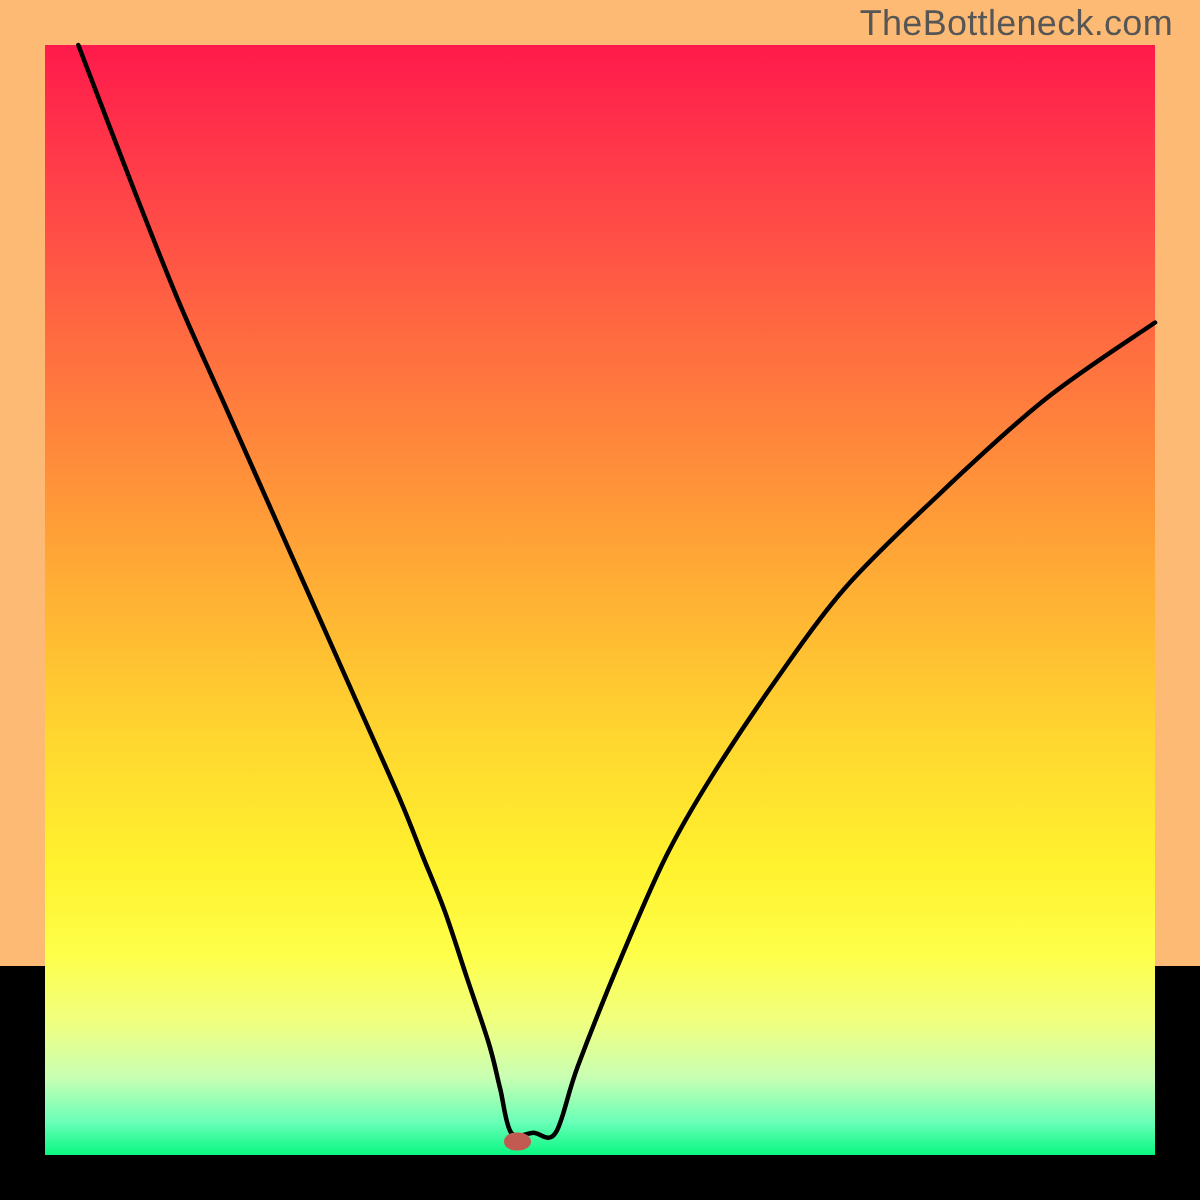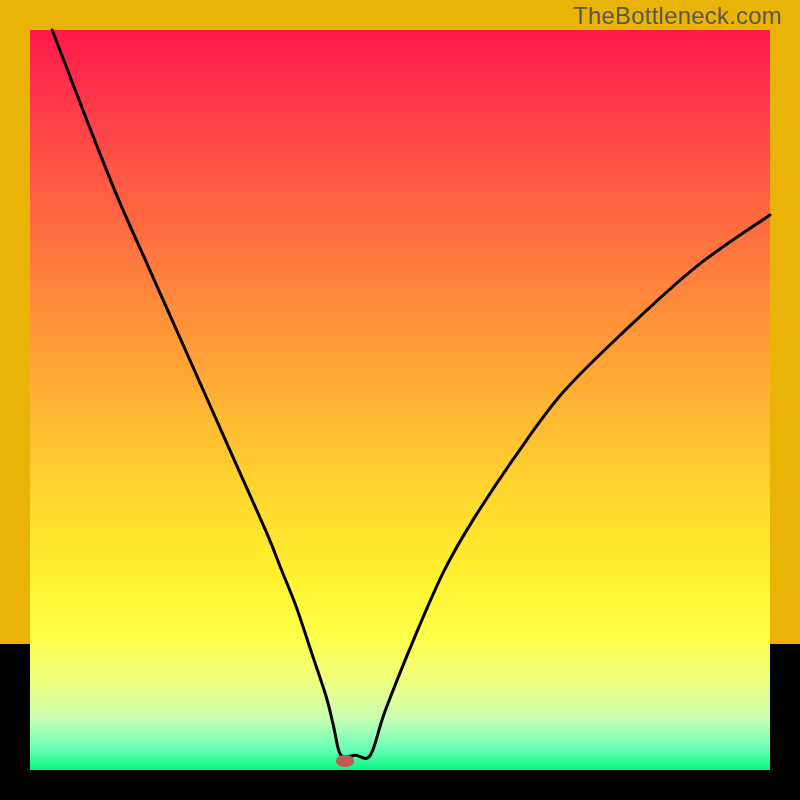--- a/index.html
+++ b/index.html
@@ -1,21 +1,21 @@
 <!DOCTYPE html>
 <html><head>
 <meta charset="utf-8">
 <style>
   * { margin: 0; padding: 0; box-sizing: border-box; }
   html, body { width: 800px; height: 800px; overflow: hidden; background: #000; }
   .frame {
     position: relative;
     width: 800px;
     height: 644px;
-    background: #eab308;
+    background: #fdba74;
   }
   .watermark {
     position: absolute;
     top: 2px;
     right: 18px;
     font-family: Arial, Helvetica, sans-serif;
     font-size: 24px;
     font-weight: 500;
     color: #565656;
     letter-spacing: 0.2px;

